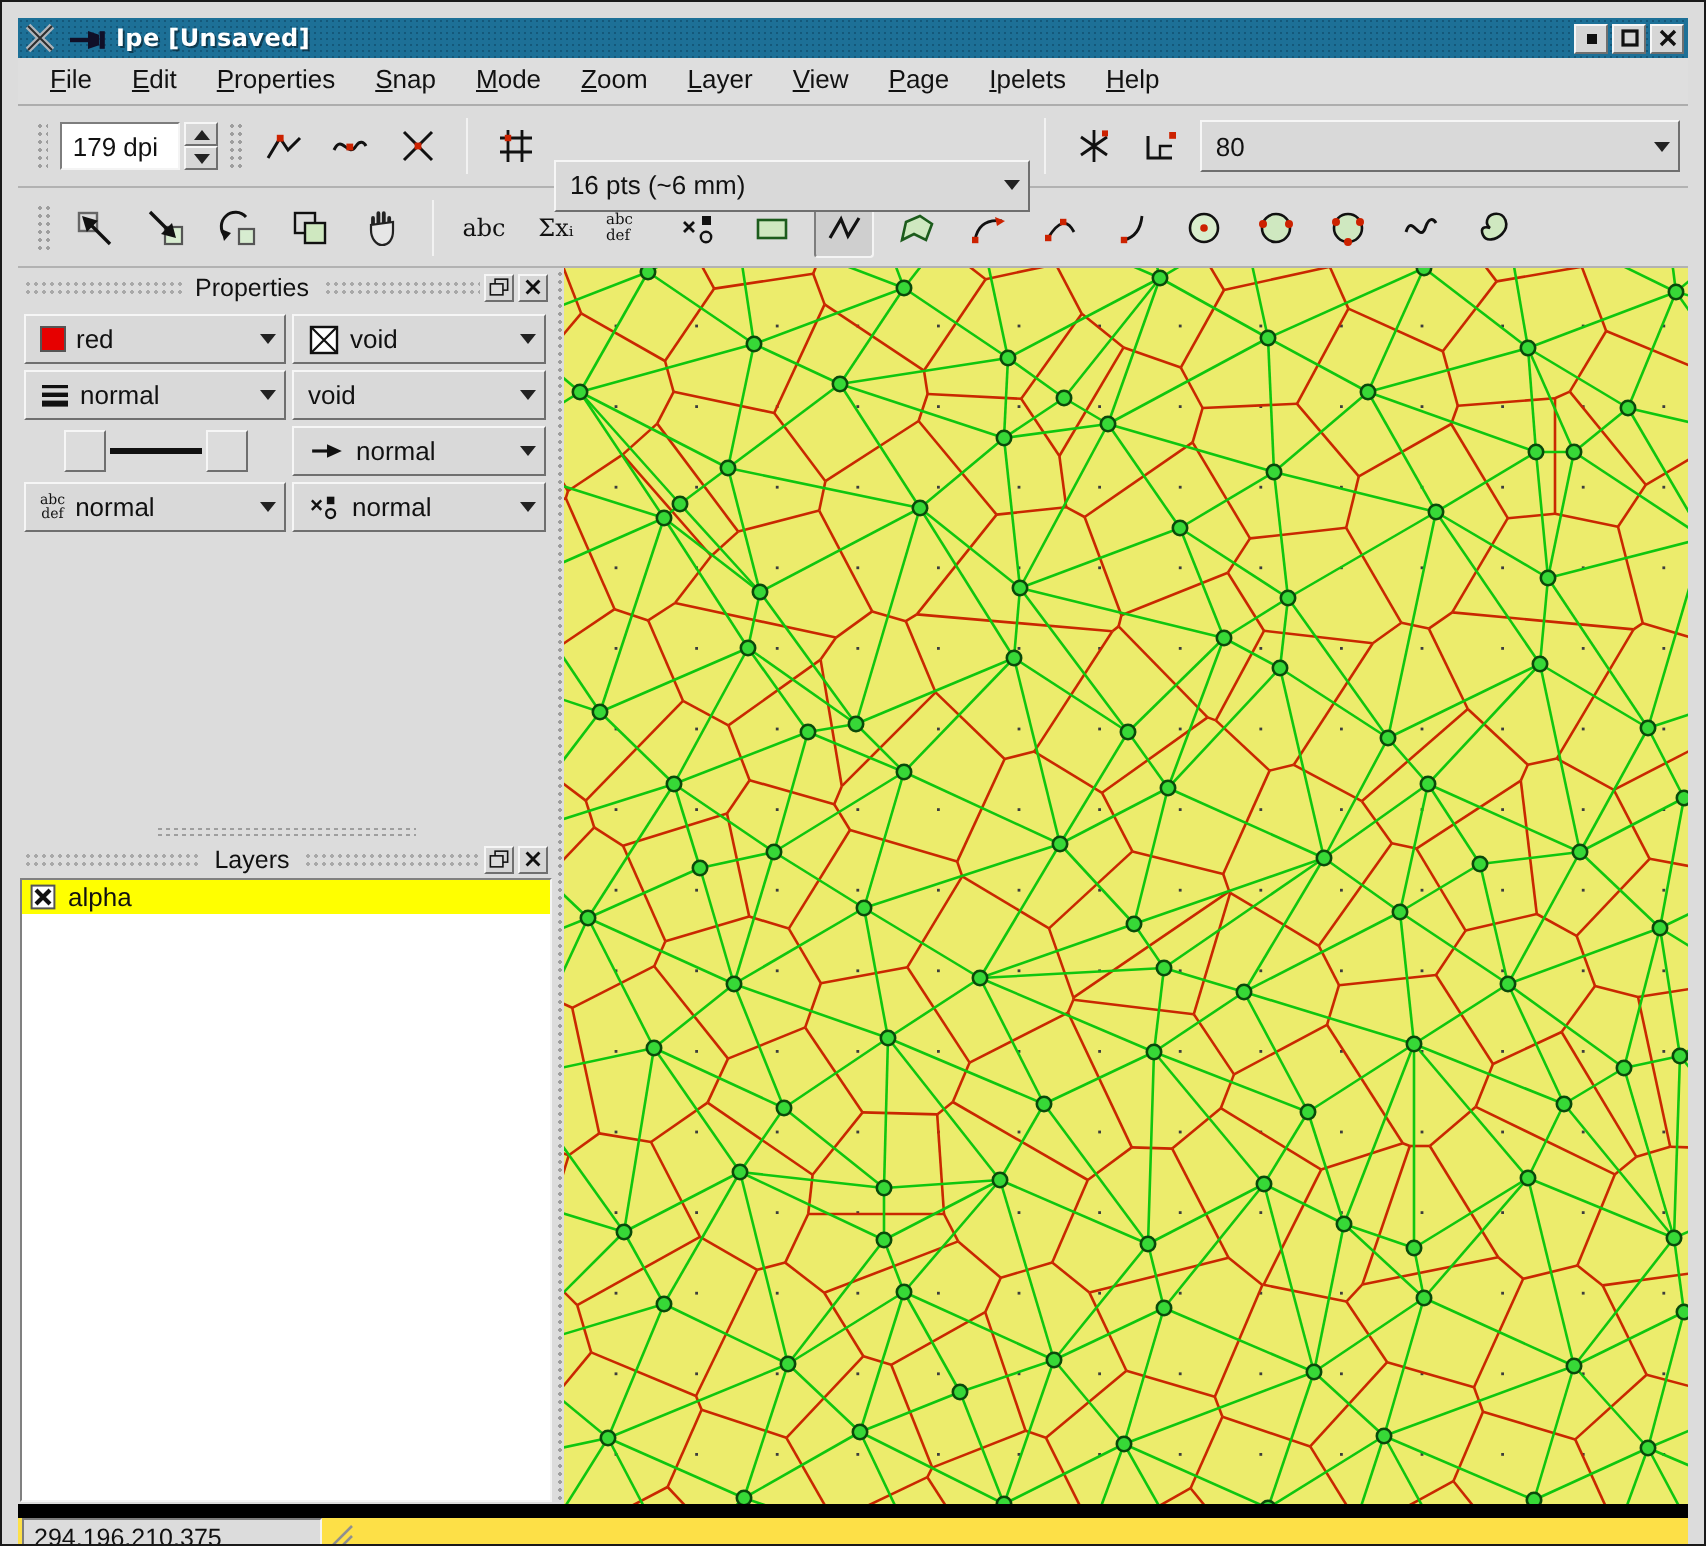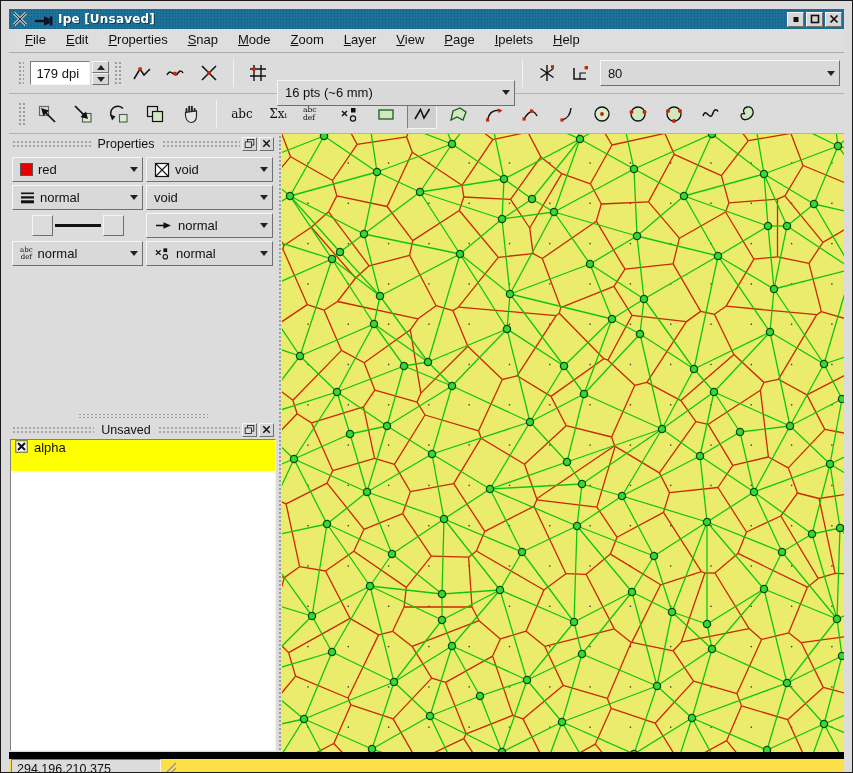--- a/index.html
+++ b/index.html
@@ -79,21 +79,21 @@
   .lead.txt2{font-size:7px;line-height:7px;font-family:"DejaVu Serif",serif;display:flex;flex-direction:column;}
   .arrowrow{display:flex;align-items:center;justify-content:center;}
   .arrow-toggle{width:21px;height:21px;background:#dcdcdc;border:1px solid;border-color:#f6f6f6 #6f6f6f #6f6f6f #f6f6f6;}
   .arrowrow .linepreview{width:46px;height:2.6px;background:#111;margin:0 2px;}
   .panel-fill{height:143px;flex:0 0 143px;}
   .hsplit{height:8px;flex:0 0 8px;display:flex;align-items:center;justify-content:center;}
   .hsplit-dots{width:130px;height:6px;
     background-image:radial-gradient(#9e9e9e 30%,transparent 34%);background-size:4px 3px;}
   .layers-list{flex:1;background:#fff;border:1px solid;border-color:#808080 #f4f4f4 #f4f4f4 #808080;
     margin:0 1px 1px 1px;overflow:hidden;}
-  .layer-row{height:31px;display:flex;padding-left:4px;font-size:13px;gap:6px;}
+  .layer-row{height:17px;display:flex;align-items:center;padding-left:4px;font-size:13px;gap:6px;}
   .layer-row.selected{background:#ffff00;}
   .layer-check{width:13px;height:13px;}
   .layer-check svg{width:13px;height:13px;display:block;}
   
   .vsplit{width:5px;flex:0 0 5px;background:#dcdcdc;
     background-image:radial-gradient(#9e9e9e 32%,transparent 36%);background-size:4px 4px;background-position:1px 1px;}
   .canvas{flex:1;overflow:hidden;position:relative;background:#ECEC6C;}
   .canvas svg{display:block;}
   
   .statusbar{height:26px;flex:0 0 26px;background:#fde047;border-top:7px solid #000000;
@@ -495,21 +495,21 @@
       </div>
 
       <div class="panel-fill"></div>
 
       <div class="hsplit">
           <span class="hsplit-dots"></span>
         </div>
 
       <div class="dock-title">
         <span class="dock-tex"></span>
-        <span class="dock-label">Unsaved</span>
+        <span class="dock-label">Layers</span>
         <span class="dock-tex"></span>
         <span class="dock-btn">
             <svg viewBox="0 0 14 13">
               <rect x="4.5" y="1.5" width="8" height="7" fill="none" stroke="#111"></rect>
               <rect x="1.5" y="4.5" width="8" height="7" fill="#dcdcdc" stroke="#111"></rect>
             </svg>
           </span>
         <span class="dock-btn">
             <svg viewBox="0 0 12 12">
               <path d="M2.5,2.5 L9.5,9.5 M9.5,2.5 L2.5,9.5" stroke="#111" stroke-width="1.6"></path>

